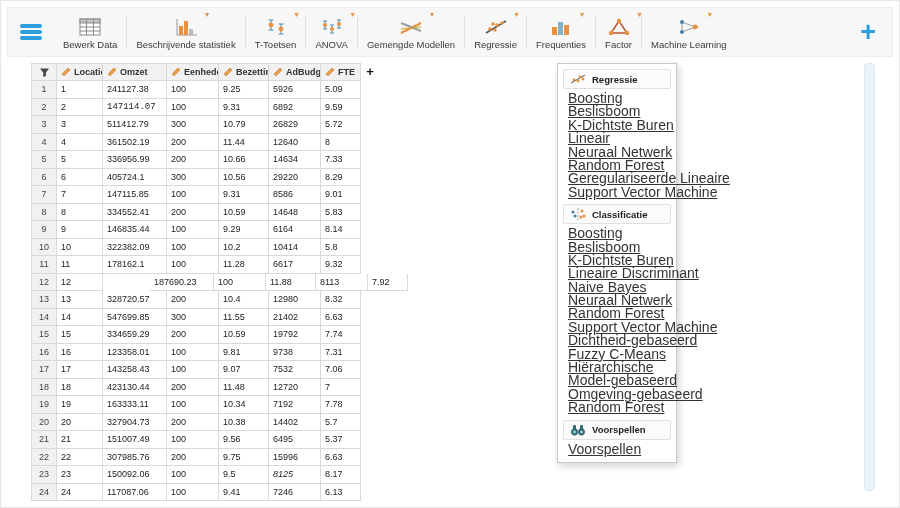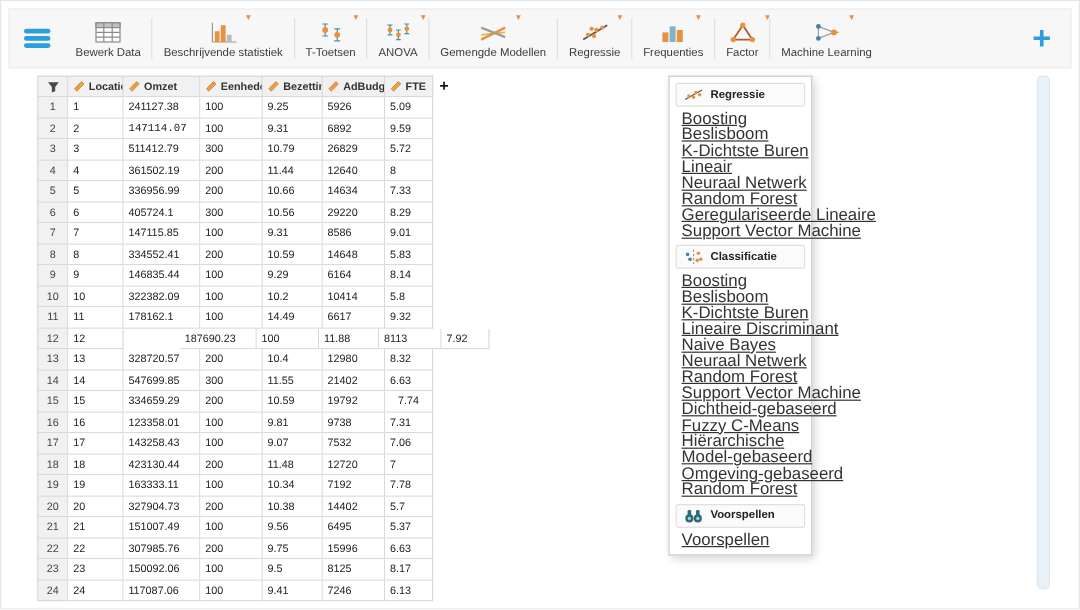--- a/index.html
+++ b/index.html
@@ -385,21 +385,21 @@
           <div class="cell dcell" style="width: 52px;">100</div>
           <div class="cell dcell" style="width: 50px;">10.2</div>
           <div class="cell dcell" style="width: 52px;">10414</div>
           <div class="cell dcell" style="width: 40px;">5.8</div>
         </div>
         <div class="trow">
           <div class="cell rownum" style="width: 26px;">11</div>
           <div class="cell dcell" style="width: 46px;">11</div>
           <div class="cell dcell" style="width: 64px;">178162.1</div>
           <div class="cell dcell" style="width: 52px;">100</div>
-          <div class="cell dcell" style="width: 50px;">14.49</div>
+          <div class="cell dcell" style="width: 50px;">11.28</div>
           <div class="cell dcell" style="width: 52px;">6617</div>
           <div class="cell dcell" style="width: 40px;">9.32</div>
         </div>
         <div class="trow">
           <div class="cell rownum" style="width: 26px;">12</div>
           <div class="cell dcell" style="width: 46px;">12</div>
           <div class="cell dcell" style="width: 64px; margin-left: 47px;">187690.23</div>
           <div class="cell dcell" style="width: 52px;">100</div>
           <div class="cell dcell" style="width: 50px;">11.88</div>
           <div class="cell dcell" style="width: 52px;">8113</div>
@@ -423,21 +423,21 @@
           <div class="cell dcell" style="width: 52px;">21402</div>
           <div class="cell dcell" style="width: 40px;">6.63</div>
         </div>
         <div class="trow">
           <div class="cell rownum" style="width: 26px;">15</div>
           <div class="cell dcell" style="width: 46px;">15</div>
           <div class="cell dcell" style="width: 64px;">334659.29</div>
           <div class="cell dcell" style="width: 52px;">200</div>
           <div class="cell dcell" style="width: 50px;">10.59</div>
           <div class="cell dcell" style="width: 52px;">19792</div>
-          <div class="cell dcell" style="width: 40px; text-align: center;">7.74</div>
+          <div class="cell dcell" style="width: 40px;">7.74</div>
         </div>
         <div class="trow">
           <div class="cell rownum" style="width: 26px;">16</div>
           <div class="cell dcell" style="width: 46px;">16</div>
           <div class="cell dcell" style="width: 64px;">123358.01</div>
           <div class="cell dcell" style="width: 52px;">100</div>
           <div class="cell dcell" style="width: 50px;">9.81</div>
           <div class="cell dcell" style="width: 52px;">9738</div>
           <div class="cell dcell" style="width: 40px;">7.31</div>
         </div>
@@ -494,21 +494,21 @@
           <div class="cell dcell" style="width: 50px;">9.75</div>
           <div class="cell dcell" style="width: 52px;">15996</div>
           <div class="cell dcell" style="width: 40px;">6.63</div>
         </div>
         <div class="trow">
           <div class="cell rownum" style="width: 26px;">23</div>
           <div class="cell dcell" style="width: 46px;">23</div>
           <div class="cell dcell" style="width: 64px;">150092.06</div>
           <div class="cell dcell" style="width: 52px;">100</div>
           <div class="cell dcell" style="width: 50px;">9.5</div>
-          <div class="cell dcell" style="width: 52px;">8125</div>
+          <div class="cell dcell" style="width: 52px; font-style: italic;">8125</div>
           <div class="cell dcell" style="width: 40px;">8.17</div>
         </div>
         <div class="trow">
           <div class="cell rownum" style="width: 26px;">24</div>
           <div class="cell dcell" style="width: 46px;">24</div>
           <div class="cell dcell" style="width: 64px;">117087.06</div>
           <div class="cell dcell" style="width: 52px;">100</div>
           <div class="cell dcell" style="width: 50px;">9.41</div>
           <div class="cell dcell" style="width: 52px;">7246</div>
           <div class="cell dcell" style="width: 40px;">6.13</div>

